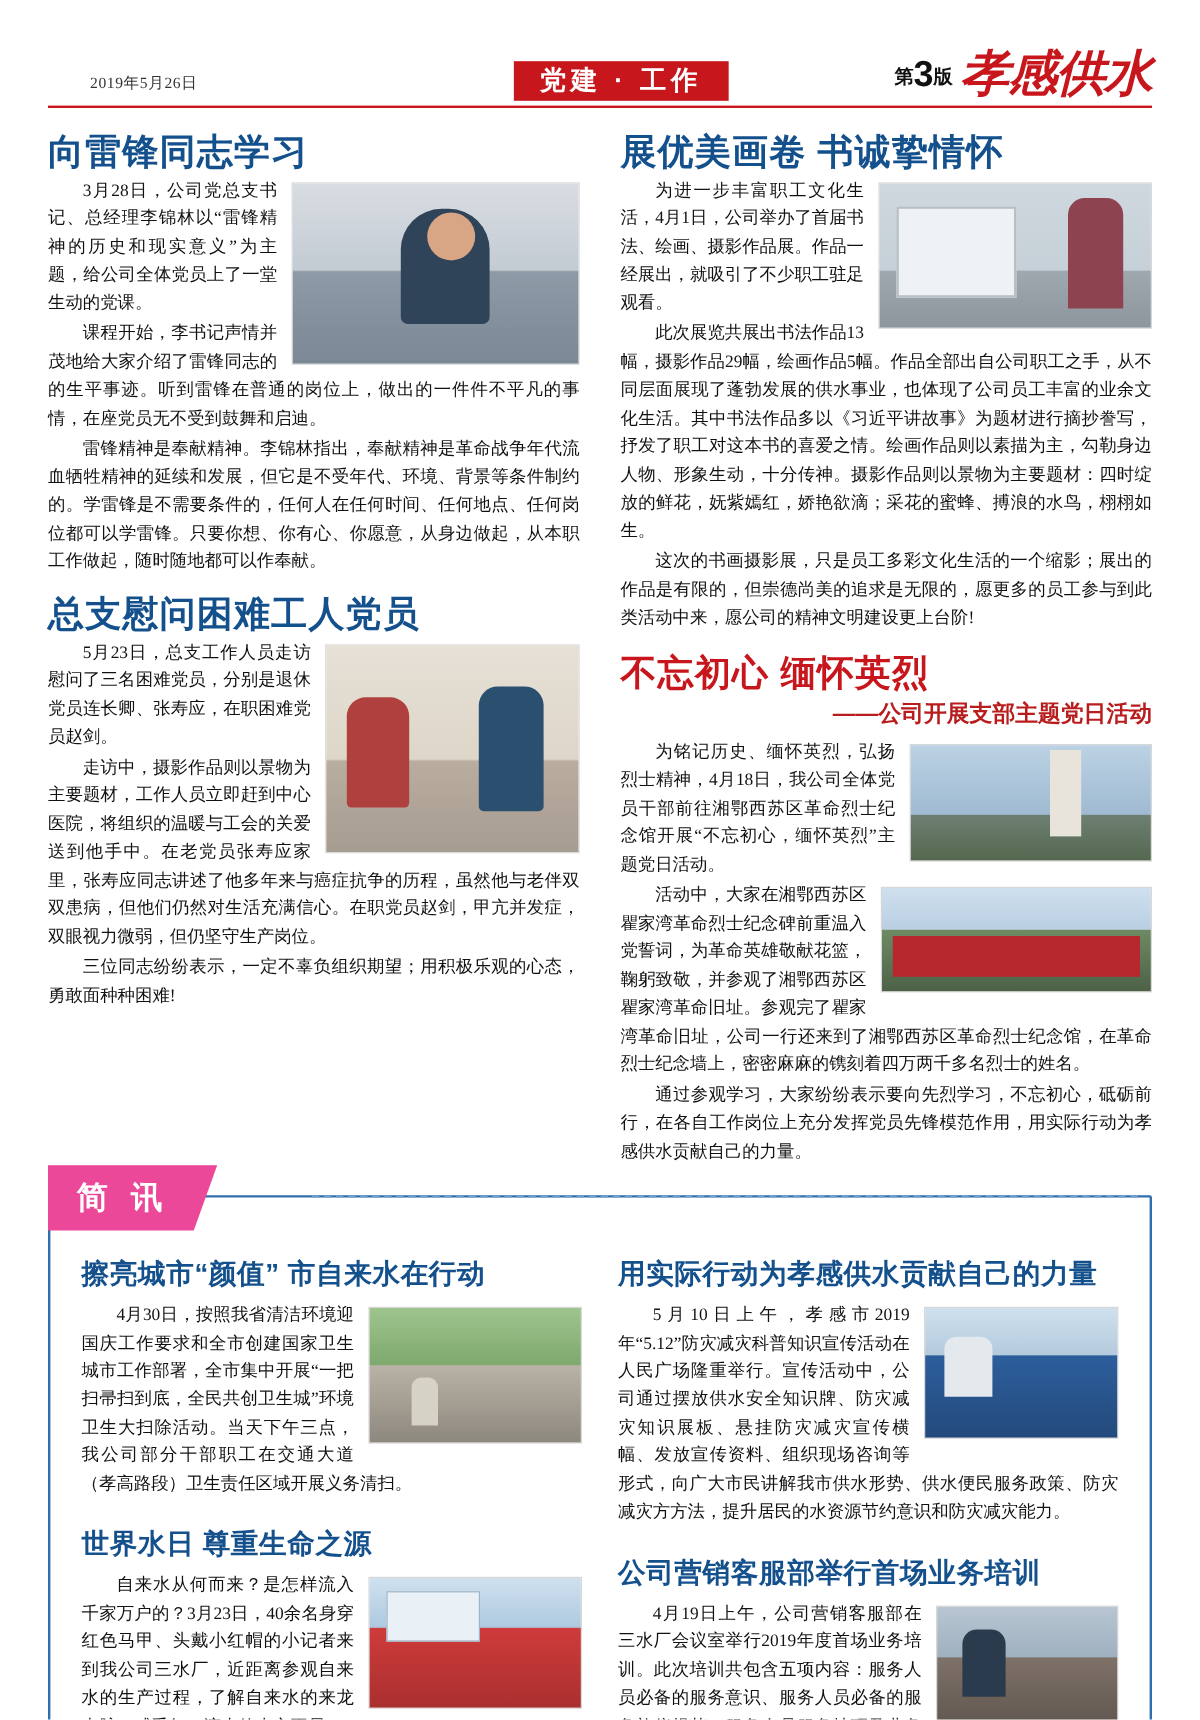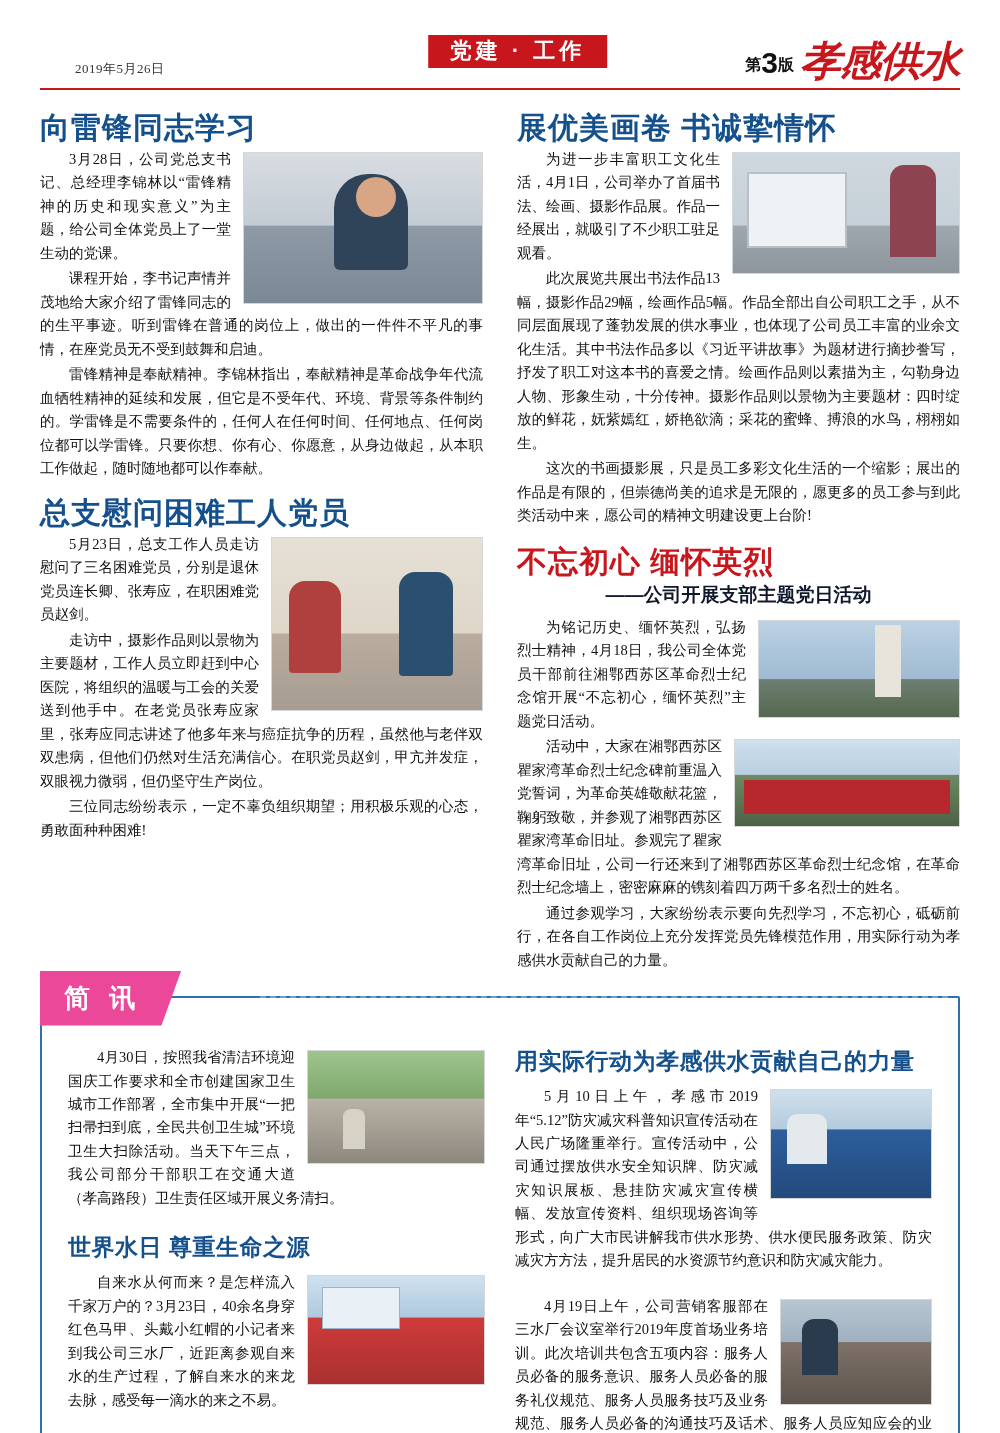--- a/index.html
+++ b/index.html
@@ -36,21 +36,21 @@
   .masthead-date {
     font-size: 13px;
     color: #333;
     padding-bottom: 6px;
     letter-spacing: 0.5px;
   }
   .masthead-center {
     position: absolute;
     left: 50%;
     transform: translateX(-50%);
-    bottom: 16px;
+    bottom: 0;
     text-align: right;
   }
   .section-banner {
     background: #c8161d;
     color: #fff;
     font-family: "Liberation Sans", sans-serif;
     font-weight: bold;
     font-size: 22px;
     letter-spacing: 4px;
     padding: 5px 22px 6px 22px;
@@ -114,21 +114,21 @@
     color: #c8161d;
   }
   .subhead {
     font-family: "Liberation Sans", sans-serif;
     font-size: 19px;
     color: #14508c;
     text-align: right;
     margin: 2px 0 8px 0;
     font-weight: bold;
   }
-  .subhead.red { color: #0f172a; text-align: center; }
+  .subhead.red { color: #b91c1c; }
 
   p.body {
     font-size: 14.5px;
     line-height: 1.62;
     margin: 0 0 2px 0;
     text-indent: 2em;
     text-align: justify;
     color: #111;
   }
 
@@ -377,20 +377,21 @@
     <div class="brief-tab">
       <div class="shape">简 讯</div>
     </div>
     <div class="dotted"></div>
 
     <div class="brief-cols">
 
       <div class="brief-col">
 
         <div class="brief-block clearfix">
+          <h2 class="brief-head">擦亮城市“颜值” 市自来水在行动</h2>
           <div class="figure">
             <div class="photo ph-street"></div>
           </div>
           <p class="body">4月30日，按照我省清洁环境迎国庆工作要求和全市创建国家卫生城市工作部署，全市集中开展“一把扫帚扫到底，全民共创卫生城”环境卫生大扫除活动。当天下午三点，我公司部分干部职工在交通大道（孝高路段）卫生责任区域开展义务清扫。</p>
         </div>
 
         <div class="brief-block clearfix">
           <h2 class="brief-head">世界水日 尊重生命之源</h2>
           <div class="figure">
             <div class="photo ph-kids"></div>
@@ -404,20 +405,21 @@
 
         <div class="brief-block clearfix">
           <h2 class="brief-head">用实际行动为孝感供水贡献自己的力量</h2>
           <div class="figure">
             <div class="photo ph-booth"></div>
           </div>
           <p class="body">5月10日上午，孝感市2019年“5.12”防灾减灾科普知识宣传活动在人民广场隆重举行。宣传活动中，公司通过摆放供水安全知识牌、防灾减灾知识展板、悬挂防灾减灾宣传横幅、发放宣传资料、组织现场咨询等形式，向广大市民讲解我市供水形势、供水便民服务政策、防灾减灾方方法，提升居民的水资源节约意识和防灾减灾能力。</p>
         </div>
 
         <div class="brief-block clearfix">
+          <h2 class="brief-head">公司营销客服部举行首场业务培训</h2>
           <div class="figure">
             <div class="photo ph-train"></div>
           </div>
           <p class="body">4月19日上午，公司营销客服部在三水厂会议室举行2019年度首场业务培训。此次培训共包含五项内容：服务人员必备的服务意识、服务人员必备的服务礼仪规范、服务人员服务技巧及业务规范、服务人员必备的沟通技巧及话术、服务人员应知应会的业务知识。</p>
         </div>
 
       </div>
     </div>
   </section>
 

